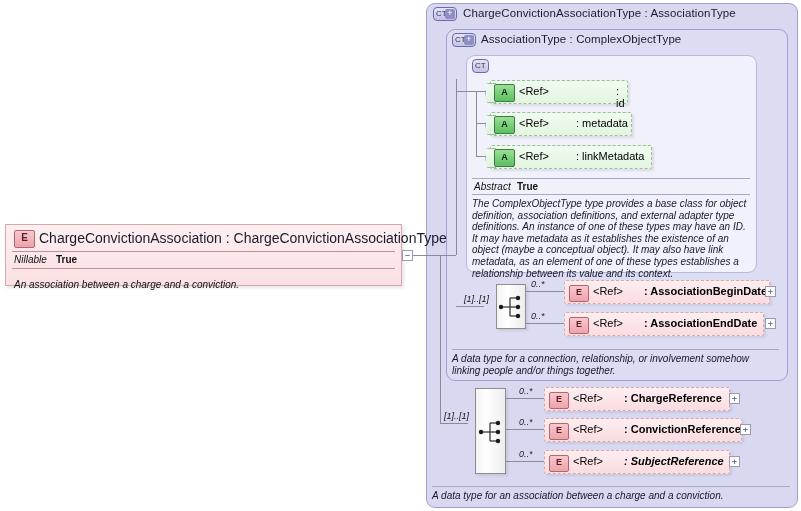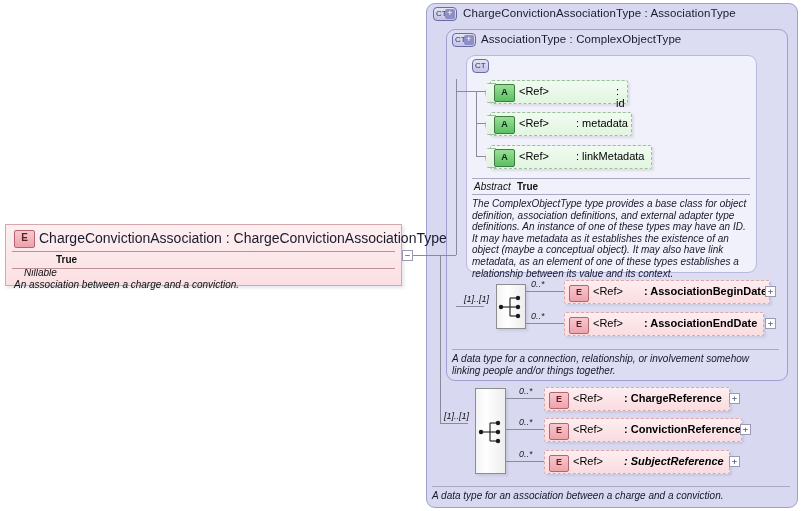--- a/index.html
+++ b/index.html
@@ -370,21 +370,21 @@
     <div class="rule"></div>
     <div class="doc">A data type for an association between a charge and a conviction.</div>
   </div>
 
   <div class="root-el abs" style="left:5px;top:224px;width:397px;height:62px;">
     <div class="hdr">
       <span class="ico">E</span>
       <span class="ttl">ChargeConvictionAssociation : ChargeConvictionAssociationType</span>
     </div>
     <div class="sep" style="top:26px;"></div>
-    <span class="facet-k" style="left:18px;top:29px;margin-top:13px;">Nillable</span>
+    <span class="facet-k" style="left:8px;top:29px;">Nillable</span>
     <span class="facet-v" style="left:50px;top:29px;">True</span>
     <div class="sep" style="top:43px;"></div>
     <div class="doc" style="top:54px;">An association between a charge and a conviction.</div>
   </div>
 
   <div class="minusbox abs" style="left:402px;top:250px;">−</div>
 
 </div>
 
 </body></html>

